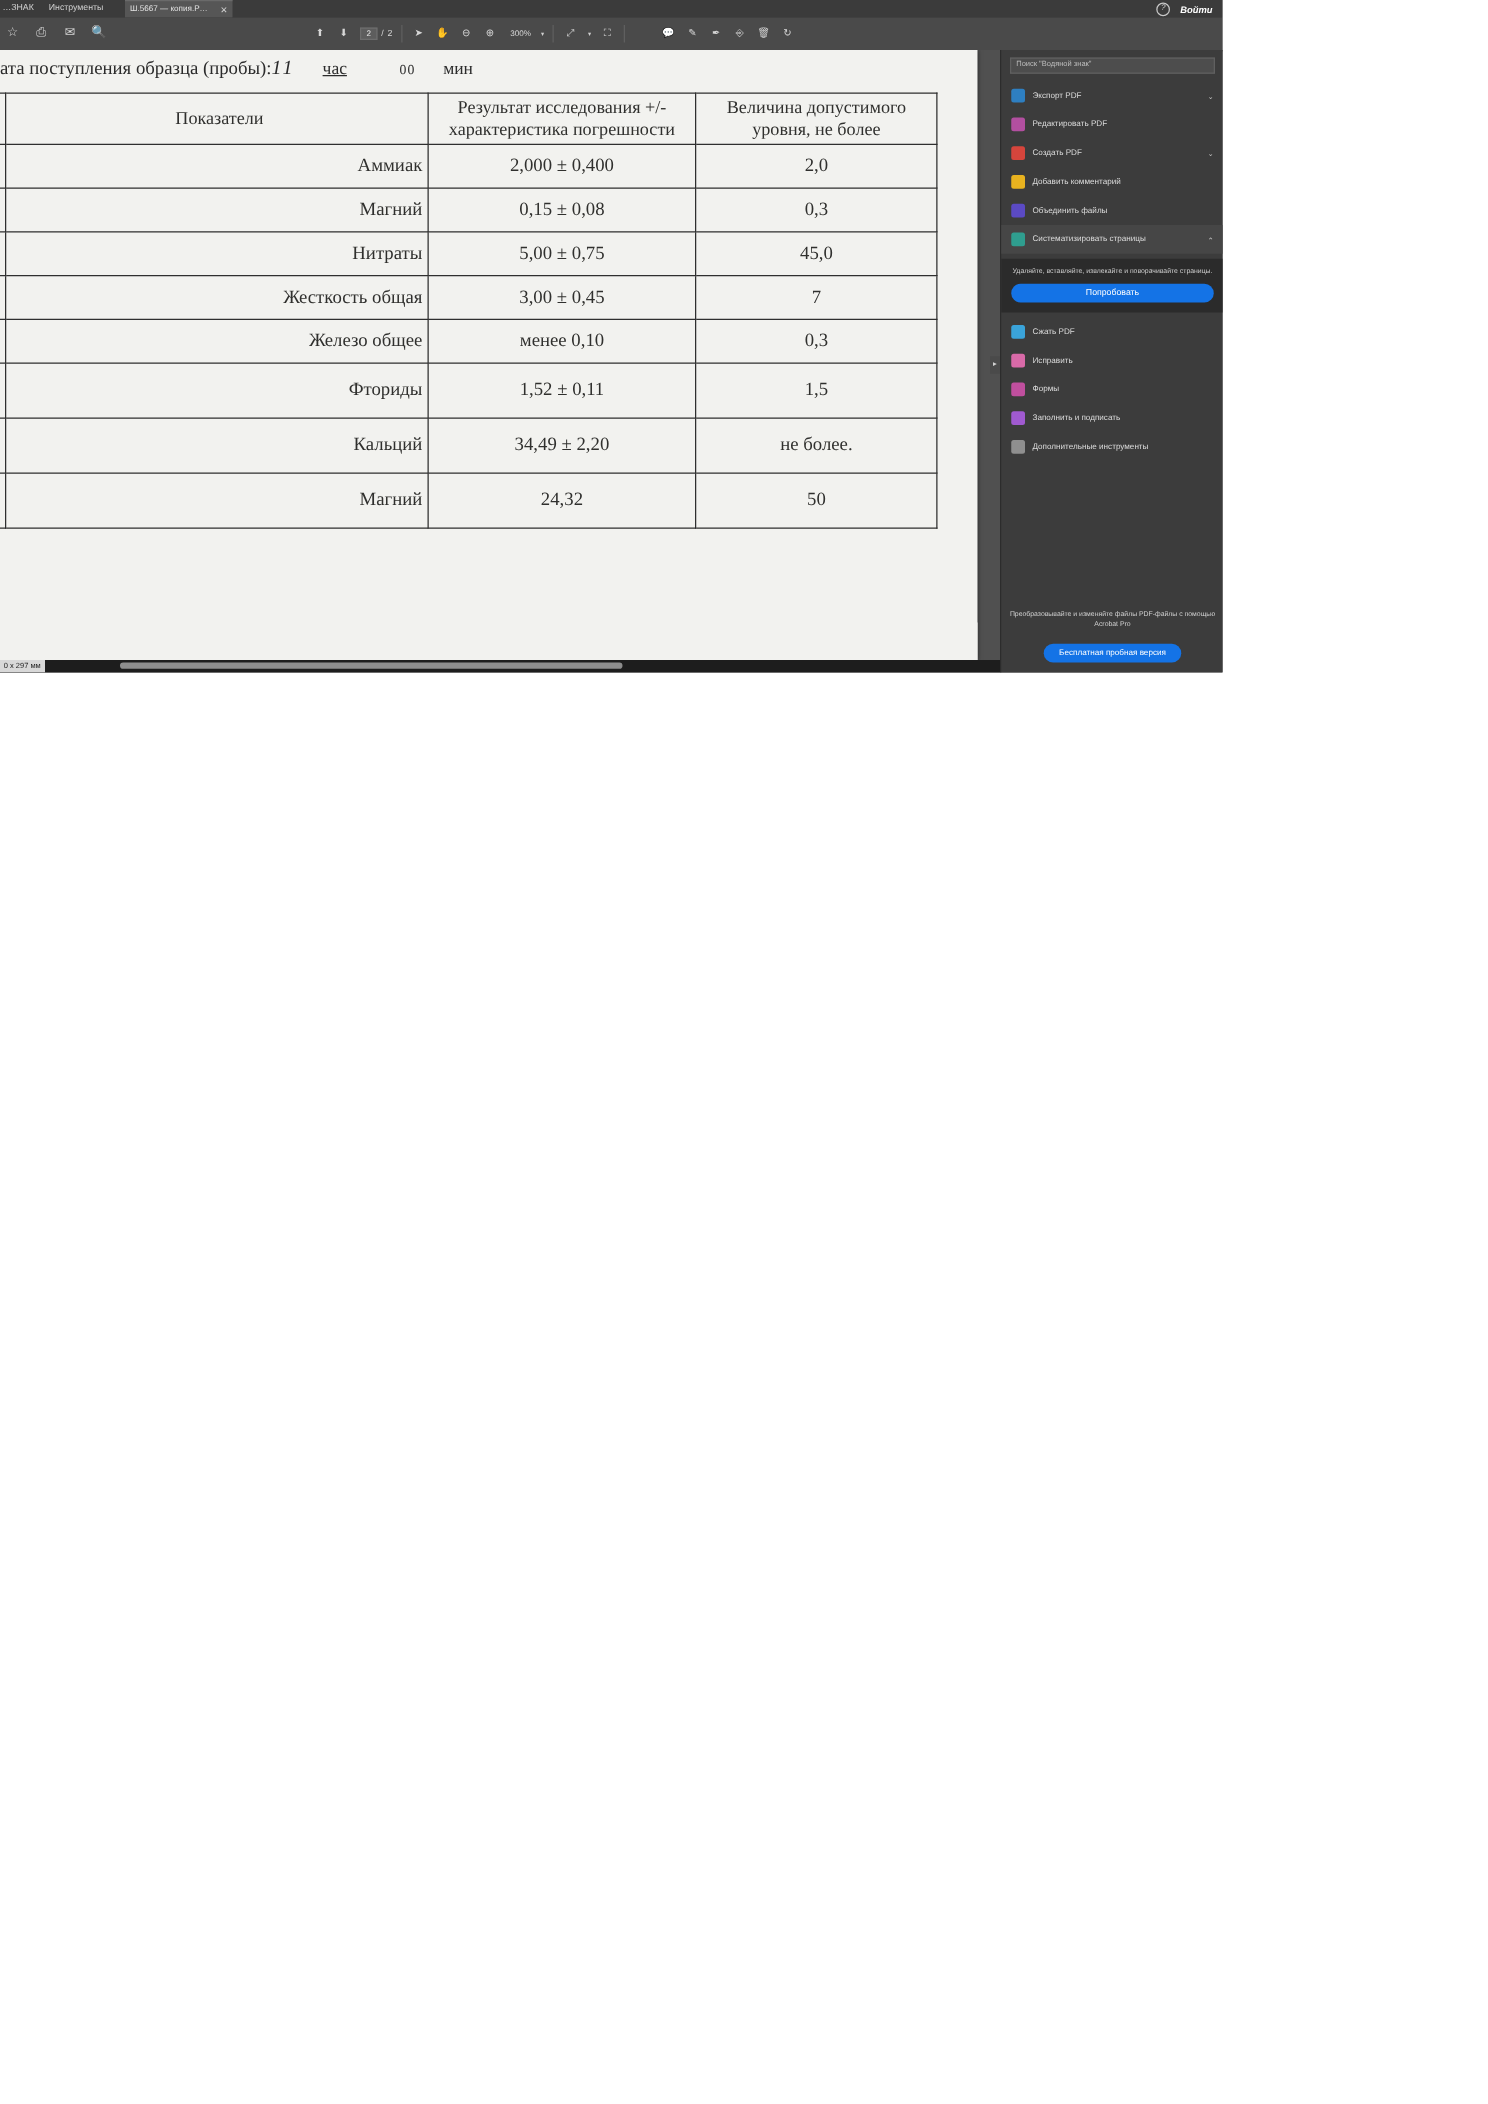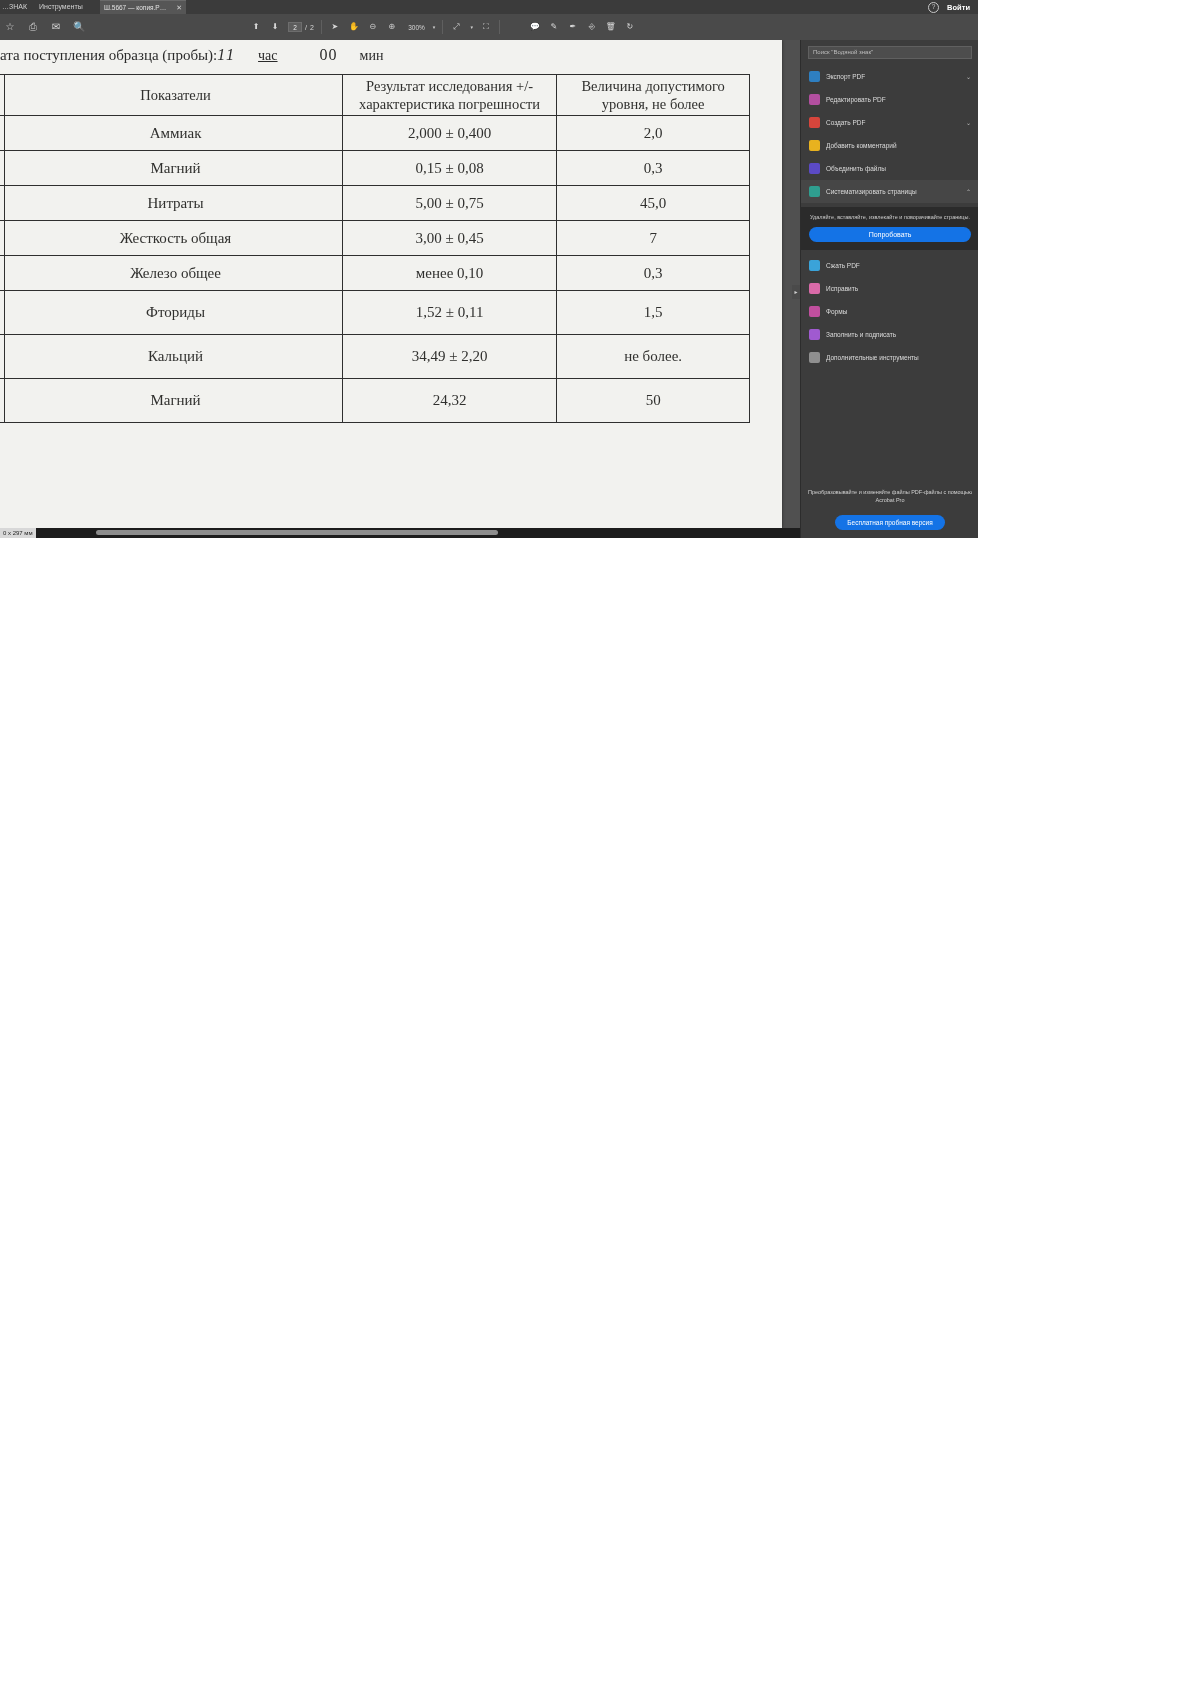--- a/index.html
+++ b/index.html
@@ -36,20 +36,21 @@
     line-height: 14px;
     white-space: nowrap;
   }
   .menubar .mitem.first { padding-left: 2px; }
   .menubar .spacer { flex: 1; }
   .menubar .right {
     display: flex;
     align-items: center;
     padding-right: 8px;
     gap: 8px;
+    font-style: italic;
   }
   .menubar .signin {
     color: #ffffff;
     font-size: 7.5px;
     font-weight: bold;
   }
   .help-ic {
     width: 9px; height: 9px;
     border: 1px solid #c8c8c8;
     border-radius: 50%;
@@ -179,42 +180,42 @@
     left: 30px; top: 6px;
     width: 760px;
     display: flex;
     align-items: baseline;
     font-family: "Liberation Serif", serif;
     color: #2b2b2b;
   }
   .doc-head .t1 { font-size: 15px; }
   .doc-head .num { font-size: 16px; letter-spacing: 2px; font-style: italic; }
   .doc-head .lbl { font-size: 14px; margin-left: 22px; text-decoration: underline; }
-  .doc-head .num2 { font-size: 16px; margin-left: 42px; letter-spacing: 1px;}
+  .doc-head .num2 { font-size: 11px; margin-left: 42px; letter-spacing: 1px;}
   .doc-head .lbl2 { font-size: 14px; margin-left: 22px; }
 
   table.rep {
     position: absolute;
     left: -2px;
     top: 34px;
     width: 782px;
     border-collapse: collapse;
     font-family: "Liberation Serif", serif;
     color: #30302e;
     background: transparent;
   }
   table.rep th, table.rep td {
     border: 1px solid #2f2f2f;
     padding: 2px 4px;
     font-weight: normal;
   }
   table.rep th { font-size: 14.5px; line-height: 1.25; text-align: center; vertical-align: middle; }
   table.rep td { font-size: 15px; }
   .c-no { width: 28px; text-align: center; }
-  .c-name { width: 340px; text-align: center; padding-left: 8px !important; }
+  .c-name { width: 340px; text-align: right; padding-left: 8px !important; }
   .c-res { width: 212px; text-align: center; }
   .c-lim { width: 190px; text-align: center; }
   tr.r { height: 35px; }
   tr.r.tall { height: 44px; }
   
   .scan-bottom {
     position: absolute;
     left: 0;
     bottom: 0;
     width: 812px;

